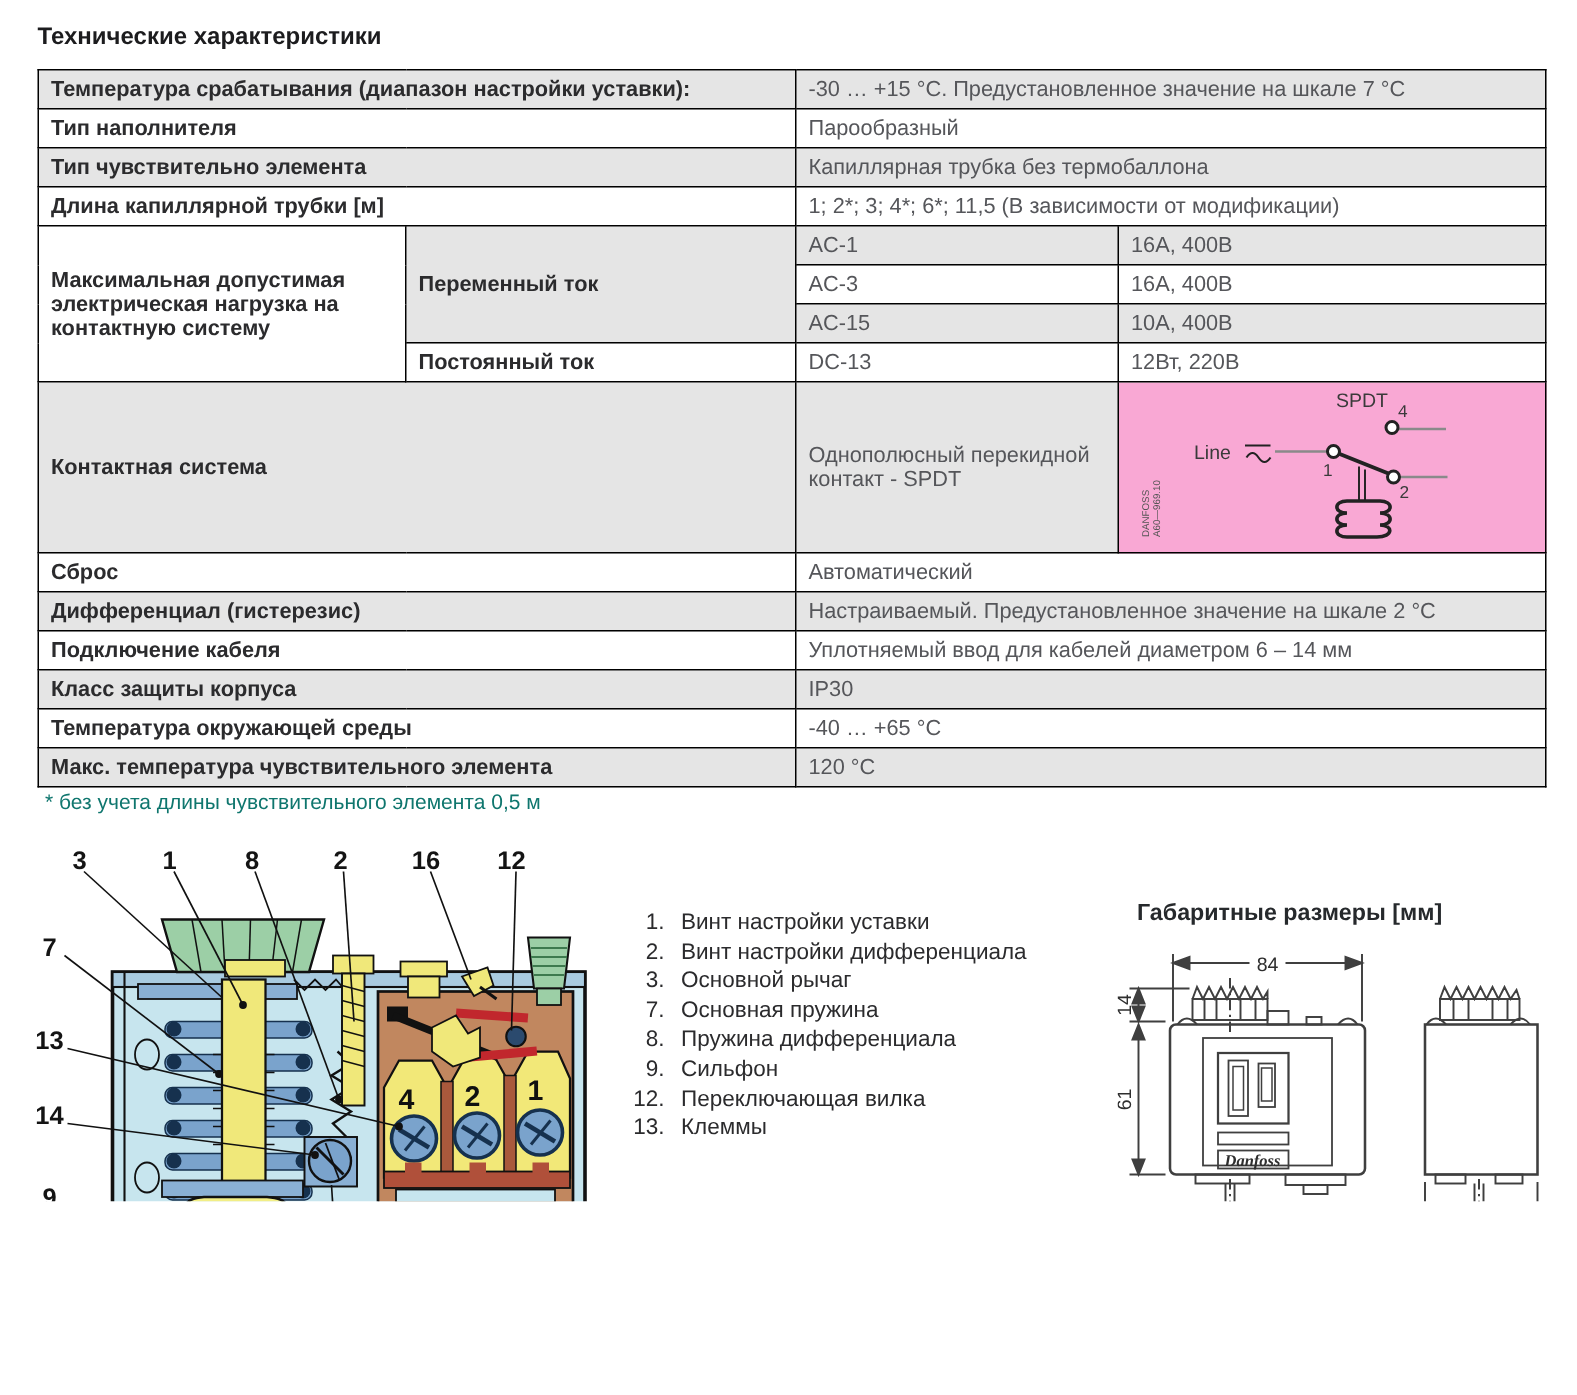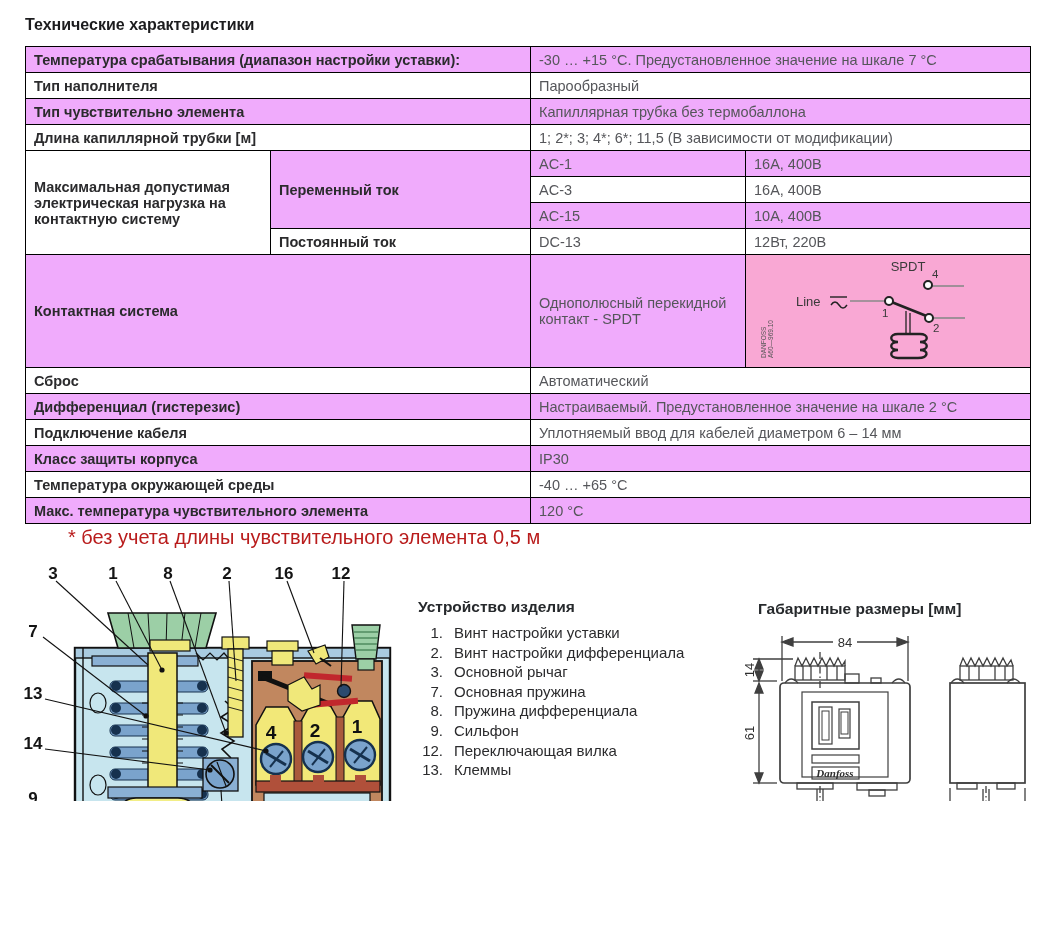--- a/index.html
+++ b/index.html
@@ -5,25 +5,25 @@
   * { margin:0; padding:0; box-sizing:border-box; }
   html,body { background:#fff; }
   body { font-family:"Liberation Sans","DejaVu Sans",sans-serif; color:#2b2b2d; }
   #page { position:relative; width:1051px; height:801px; background:#fff; overflow:hidden; }
 
   h1.doc-title { position:absolute; left:25px; top:16px; font-size:16px; font-weight:bold; color:#1c1c1e; }
 
   table.specs { position:absolute; left:25px; top:46px; width:1005px; border-collapse:collapse; table-layout:fixed; }
   table.specs td { border:1px solid #000; font-size:14.5px; padding:2px 8px; vertical-align:middle; height:26px; color:#55565a; }
   table.specs td.lbl { font-weight:bold; color:#2b2b2d; }
-  table.specs td.g { background:#f0abfc; }
+  table.specs td.g { background:#e5e5e5; }
   table.specs tr.contact-row td { height:111px; }
   td.diagram-cell { background:#f9a8d4; padding:0 !important; }
 
-  .footnote { position:absolute; left:30px; top:526px; font-size:20px; color:#b91c1c;margin-left:38px; }
+  .footnote { position:absolute; left:30px; top:526px; font-size:14px; color:#0f766e; }
 
   .cutaway { position:absolute; left:20px; top:553px; }
 
   .device-block { position:absolute; left:418px; top:598px; width:330px; }
   .device-block h2, .dims-title { font-size:15.5px; font-weight:bold; color:#26292c; }
   .device-list { margin-top:7px; }
   .device-list .item { display:flex; font-size:15px; color:#2b2b2d; line-height:19.6px; }
   .device-list .num { width:36px; text-align:right; padding-right:11px; flex:none; }
 
   .dims-title { position:absolute; left:758px; top:600px; }
@@ -345,21 +345,20 @@
       <text class="callout" x="321" y="26" text-anchor="middle">12</text>
       <text class="callout" x="13" y="84" text-anchor="middle">7</text>
       <text class="callout" x="13" y="146" text-anchor="middle">13</text>
       <text class="callout" x="13" y="196" text-anchor="middle">14</text>
       <text class="callout" x="13" y="251" text-anchor="middle">9</text>
       <text class="callout" x="350" y="331" text-anchor="middle">15</text>
     </g>
   </svg>
 
   <div class="device-block">
-    <h2>Устройство изделия</h2>
     <div class="device-list">
       <div class="item">
           <span class="num">1.</span>
           <span>Винт настройки уставки</span>
         </div>
       <div class="item">
           <span class="num">2.</span>
           <span>Винт настройки дифференциала</span>
         </div>
       <div class="item">

